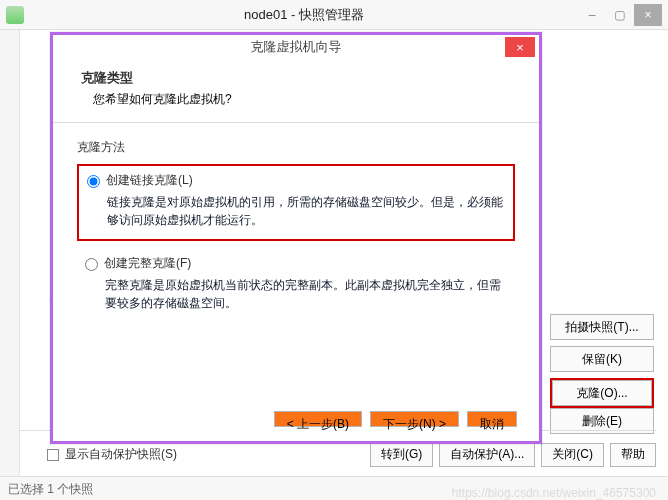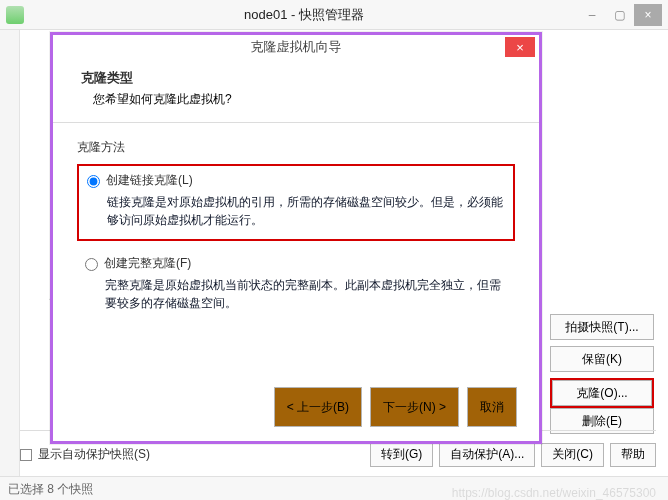--- a/index.html
+++ b/index.html
@@ -12,42 +12,42 @@
 .titlebar .winbtn { width: 28px; height: 22px; display: flex; align-items: center; justify-content: center; color: #888; }
 .winbtn.close { background: #aaa; color: #fff; }
 .left-rail { position: absolute; left: 0; top: 30px; bottom: 0; width: 20px; background: #f5f5f5; border-right: 1px solid #e3e3e3; }
 .content { position: absolute; left: 20px; right: 0; top: 30px; bottom: 30px; }
 .side-actions { position: absolute; right: 14px; top: 284px; width: 104px; display: flex; flex-direction: column; }
 .side-actions button { height: 26px; margin-bottom: 6px; background: #fafafa; border: 1px solid #b5b5b5; font-size: 12px; cursor: pointer; }
 .side-actions .highlight { border: 2px solid #d40000; padding: 0; }
 .side-actions .highlight button { margin: 0; width: 100%; }
 .field-row { position: absolute; left: 30px; height: 24px; display: flex; align-items: center; gap: 6px; }
 .bottom-bar { position: absolute; left: 20px; right: 12px; bottom: 30px; height: 40px; display: flex; align-items: center; border-top: 1px solid #ddd; padding-top: 8px; }
-.bottom-bar .chk { display: flex; align-items: center; gap: 4px; }
+.bottom-bar .chk { display: flex; align-items: center; gap: 4px; margin-left: 27px; }
 .bottom-bar .spacer { flex: 1; }
 .bottom-bar button { height: 24px; padding: 0 10px; margin-left: 6px; background: #fafafa; border: 1px solid #b5b5b5; font-size: 12px; cursor: pointer; }
 .statusbar { position: absolute; left: 0; right: 0; bottom: 0; height: 24px; background: #f7f7f7; border-top: 1px solid #e0e0e0; font-size: 12px; color: #666; padding: 4px 8px; }
 .watermark { position: absolute; right: 12px; bottom: 0; color: rgba(0,0,0,0.12); font-size: 12px; pointer-events: none; margin-left: 20px; }
 
 .dialog { position: absolute; left: 50px; top: 32px; width: 492px; height: 412px; background: #fff; border: 3px solid #b666e8; box-shadow: 0 0 0 1px rgba(0,0,0,0.06); }
 .dlg-title { height: 24px; background: #fff; color: #444; display: flex; align-items: center; justify-content: center; position: relative; font-size: 13px; }
 .dlg-close { position: absolute; right: 4px; top: 2px; width: 30px; height: 20px; background: #ec4646; color: #fff; display: flex; align-items: center; justify-content: center; cursor: pointer; font-size: 13px; }
 .dlg-header { padding: 10px 28px 14px; border-bottom: 1px solid #dcdcdc; }
 .dlg-header .h1 { font-weight: bold; font-size: 13px; margin-bottom: 4px; }
 .dlg-header .h2 { font-size: 12px; color: #000000; padding-left: 12px; }
 .dlg-body { padding: 16px 24px 0; }
 .group-label { font-size: 12px; margin-bottom: 8px; }
 .opt-box { padding: 6px 8px 10px; }
 .opt-box.hl { border: 2px solid #d40000; }
 .opt-row { display: flex; align-items: flex-start; gap: 6px; }
 .opt-row input[type=radio] { margin-top: 3px; }
 .opt-row .opt-label { font-size: 12px; }
 .opt-desc { font-size: 12px; color: #0f172a; margin-left: 20px; margin-top: 4px; line-height: 1.5; }
 .dlg-btns { position: absolute; bottom: 14px; right: 22px; display: flex; gap: 8px; }
-.dlg-btns button { height: 40px; padding: 4px 12px; background: #a16207; border: 1px solid #b5b5b5; font-size: 12px; cursor: pointer; }
+.dlg-btns button { height: 16px; padding: 4px 12px; background: #f97316; border: 1px solid #b5b5b5; font-size: 12px; cursor: pointer; }
 .sq { width: 12px; height: 12px; border: 1px solid #888; display: inline-block; margin-right: 2px; }
 </style>
 </head>
 <body>
 
 <div class="main-window">
 
   <div class="titlebar">
     <span class="app-icon"></span>
     <span class="title">node01 - 快照管理器</span>
@@ -88,21 +88,21 @@
       <span>显示自动保护快照(S)</span>
     </label>
     <span class="spacer"></span>
     <button>转到(G)</button>
     <button>自动保护(A)...</button>
     <button>关闭(C)</button>
     <button>帮助</button>
   </div>
 
   <div class="statusbar">
-    <span>已选择 8 个快照</span>
+    <span>已选择 1 个快照</span>
   </div>
   <div class="watermark">https://blog.csdn.net/weixin_46575300</div>
 
   <div class="dialog">
     <div class="dlg-title">
       <span>克隆虚拟机向导</span>
       <div class="dlg-close">×</div>
     </div>
     <div class="dlg-header">
       <div class="h1">克隆类型</div>

